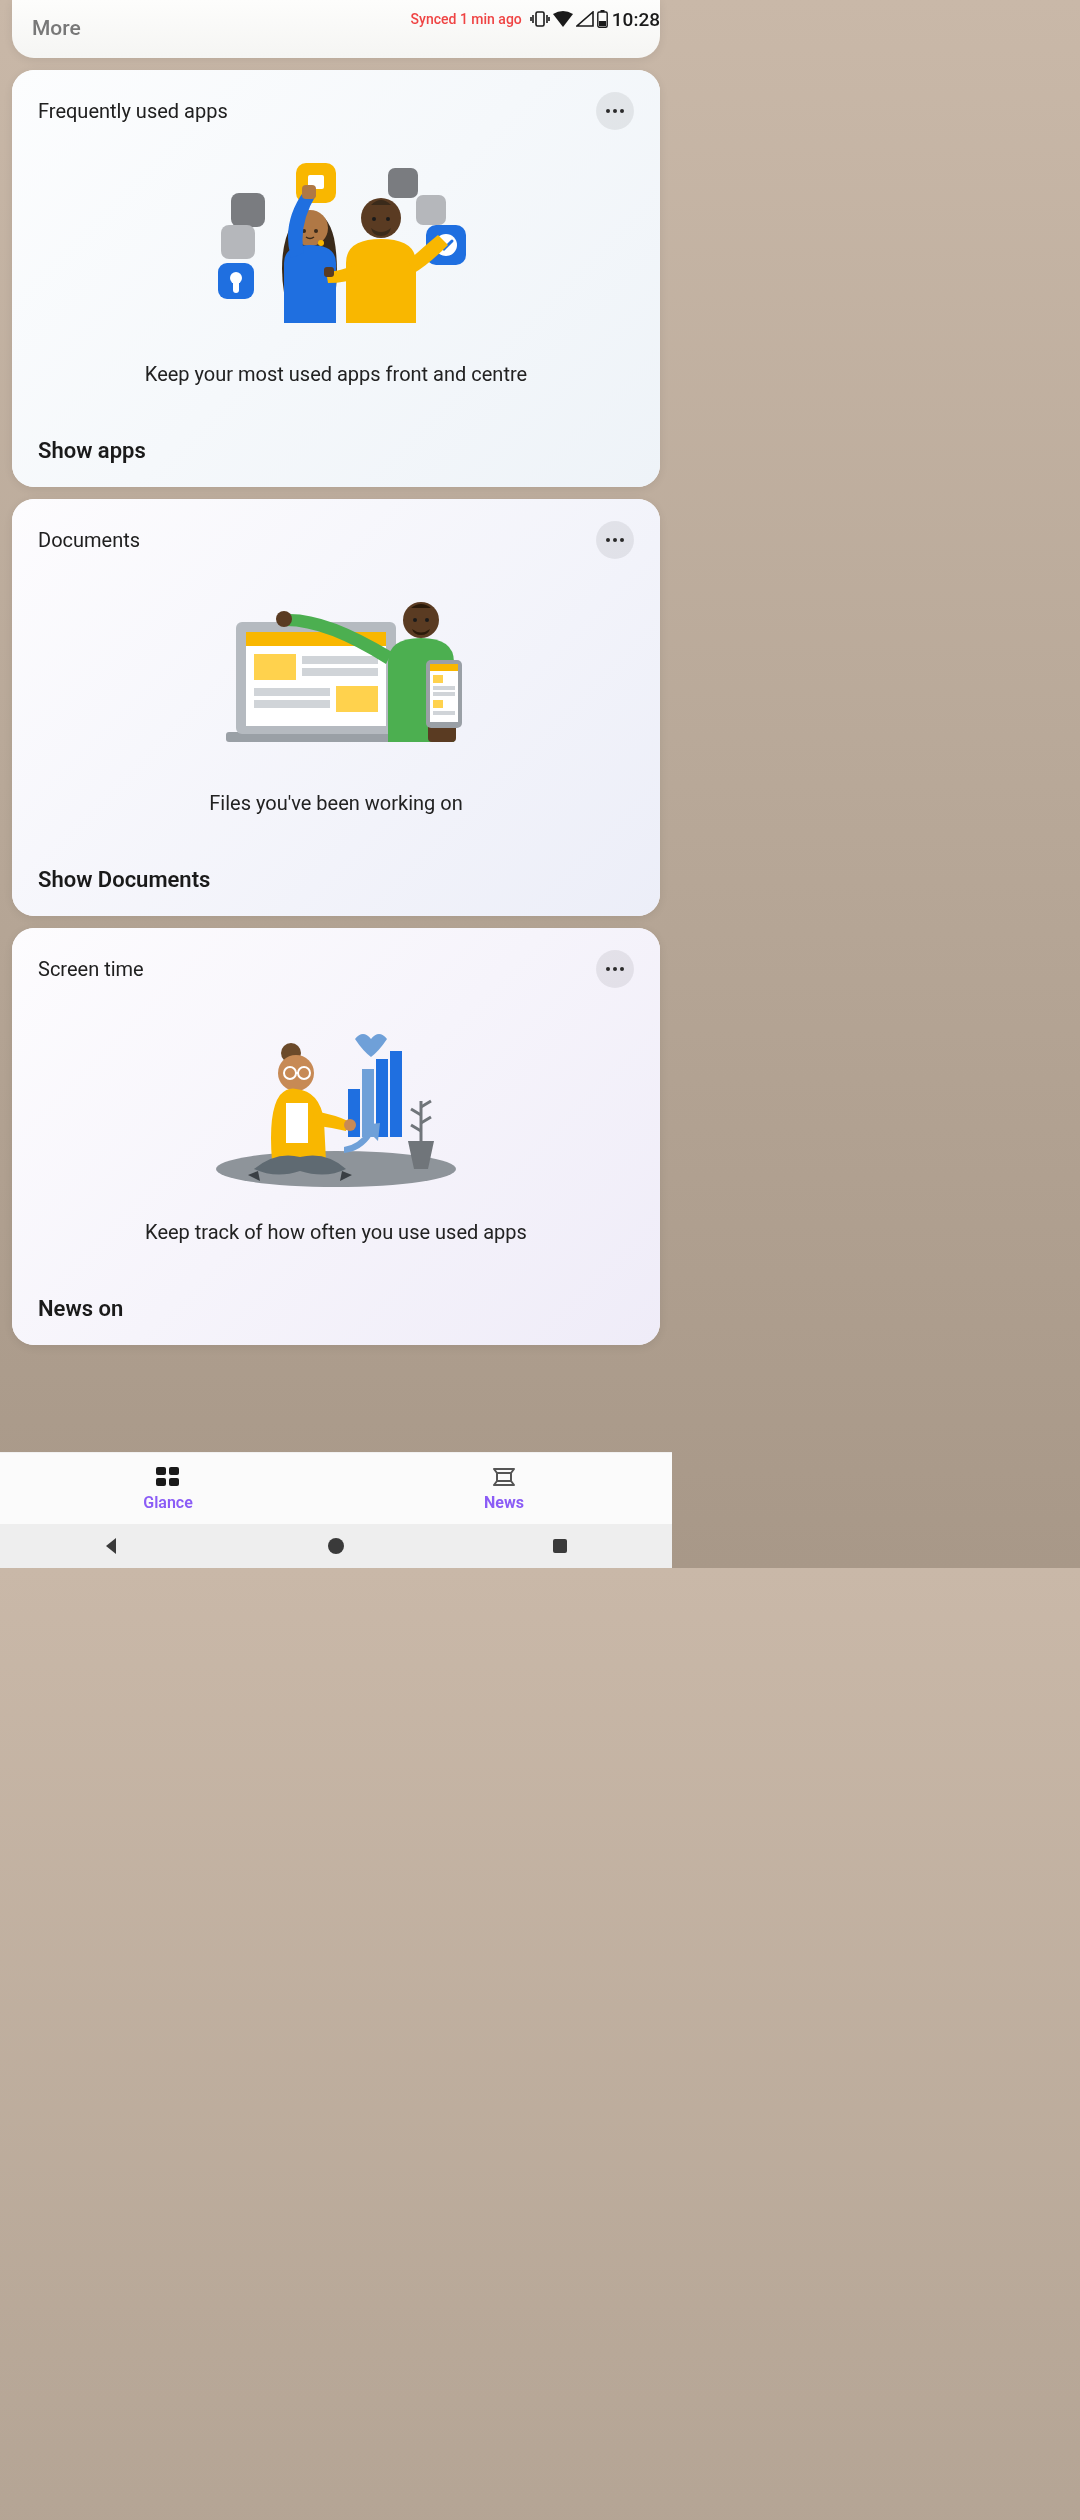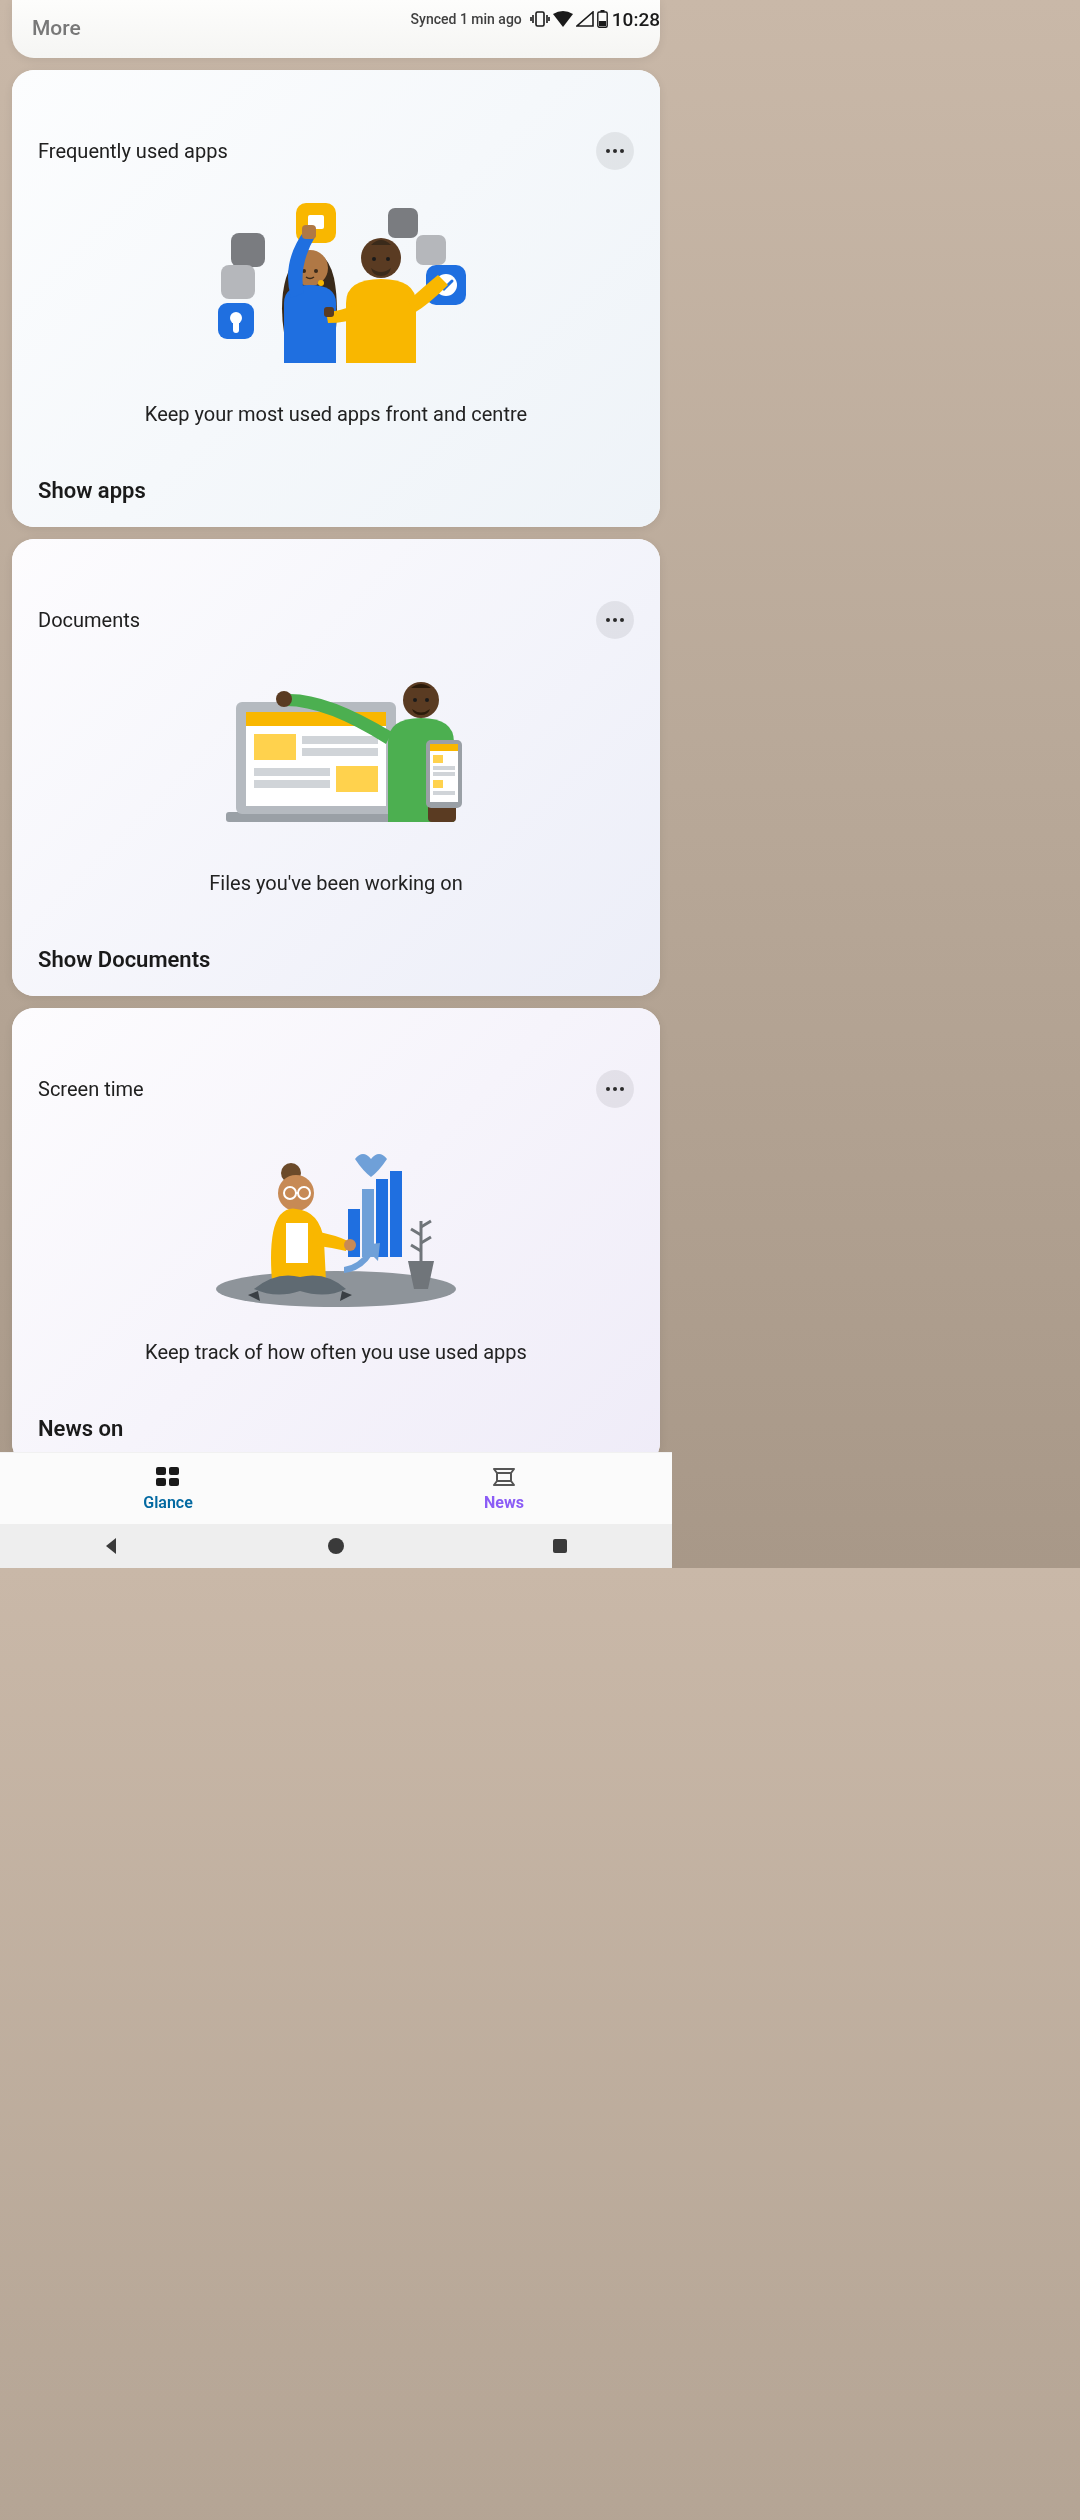--- a/index.html
+++ b/index.html
@@ -18,21 +18,21 @@
     justify-content: flex-end;
     padding: 0 12px;
     gap: 4px;
     z-index: 100;
     color: #1a1a1a;
     font-size: 19px;
     font-weight: 500;
   }
   .status-sync {
     font-size: 14px;
-    color: #404040;
+    color: #ef4444;
     margin-right: 4px;
   }
   .status-icons { display: flex; align-items: center; gap: 3px; }
   .status-icons svg { display: block; }
 
   .scroll-area {
     position: absolute;
     top: 0;
     left: 0;
     right: 0;
@@ -70,21 +70,20 @@
   }
   .card-screentime .card-inner {
     background: linear-gradient(135deg, #fdfcfe 0%, #efecf8 100%);
   }
 
   .card-header {
     display: flex;
     align-items: center;
     justify-content: space-between;
     margin-bottom: 18px;
-    margin-top: 40px;
   }
   .card-title {
     font-size: 20px;
     color: #202020;
     font-weight: 400;
   }
   .menu-btn {
     width: 38px; height: 38px;
     border-radius: 50%;
     background: rgba(0,0,0,0.07);
@@ -133,21 +132,21 @@
     flex: 1;
     display: flex;
     flex-direction: column;
     align-items: center;
     justify-content: center;
     gap: 4px;
     font-size: 16px;
     color: #8b5cf6;
     font-weight: bold;
   }
-  .tab.active { color: #0369a1; font-weight: 600; }
+  .tab.active { color: #8b5cf6; font-weight: 600; }
   .tab svg { display: block; }
 
   
   .navbar {
     position: absolute;
     bottom: 0; left: 0; right: 0;
     height: 44px;
     background: #eeeeee;
     display: flex;
     align-items: center;

